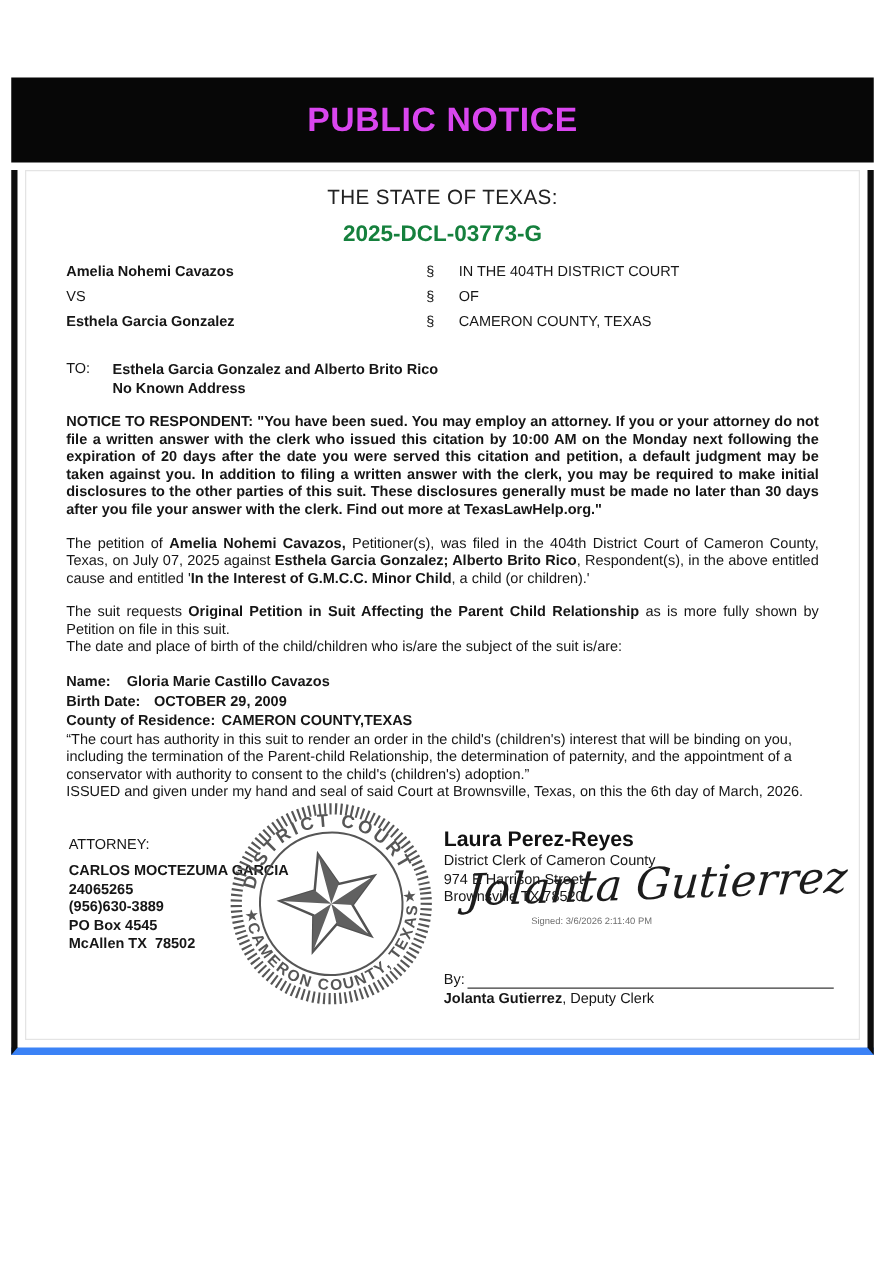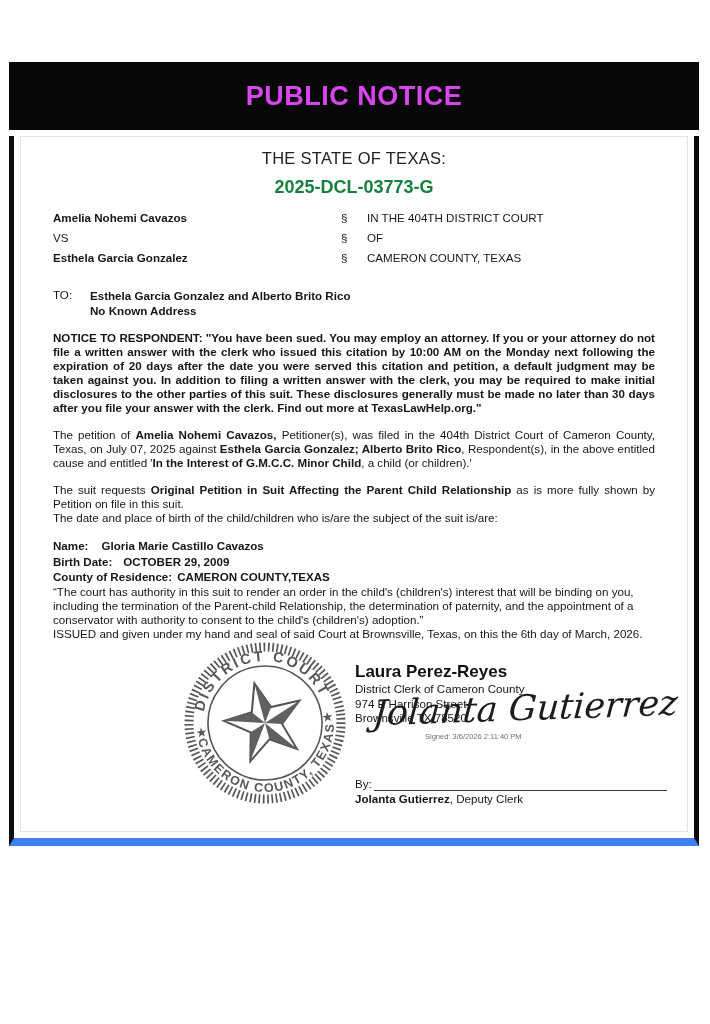--- a/index.html
+++ b/index.html
@@ -10,21 +10,21 @@
   }
   .notice-wrap{position:absolute;left:9px;top:62px;width:690px;}
   .banner{
     background:#070707;height:68px;display:flex;align-items:center;justify-content:center;
   }
   .banner-title{
     color:#d946ef;font-size:27px;font-weight:bold;letter-spacing:0.5px;
   }
   .page{
     background:#fff;
-    border-left:5px solid #0d0d0d;border-right:5px solid #0d0d0d;border-bottom:8px solid #3b82f6;
+    border-left:5px solid #0d0d0d;border-right:5px solid #0d0d0d;border-bottom:6px solid #3b82f6;
   }
   .page-inner{
     margin:6px;border:1px solid #e4e4e4;padding:10px 32px 6px 32px;height:678px;
     font-size:11.6px;line-height:14px;
   }
   .state-title{
     text-align:center;font-size:16.5px;letter-spacing:0.3px;margin-top:4px;color:#222;
   }
   .case-number{
     text-align:center;font-size:18px;font-weight:bold;margin-top:15px;color:#15803d;
@@ -116,20 +116,28 @@
         <div><span>Birth Date:</span><span class="val-birth">OCTOBER 29, 2009</span></div>
         <div><span>County of Residence:</span><span class="val-county">CAMERON COUNTY,TEXAS</span></div>
       </div>
 
       <div class="para-left">“The court has authority in this suit to render an order in the child's (children's) interest that will be binding on you, including the termination of the Parent-child Relationship, the determination of paternity, and the appointment of a conservator with authority to consent to the child's (children's) adoption.”</div>
 
       <div class="para-left">ISSUED and given under my hand and seal of said Court at Brownsville, Texas, on this the 6th day of March, 2026.</div>
 
       <div class="bottom">
 
+        <div class="attorney">
+          <div class="attorney-label">ATTORNEY:</div>
+          <div class="b">CARLOS MOCTEZUMA GARCIA</div>
+          <div class="b">24065265</div>
+          <div class="b">(956)630-3889</div>
+          <div class="b">PO Box 4545</div>
+          <div class="b">McAllen TX  78502</div>
+        </div>
 
         <div class="seal">
           <svg width="168" height="168" viewBox="0 0 168 168">
             <g transform="rotate(-7 84 84)" fill="none" stroke="#4a4a4a">
               <circle cx="84" cy="84" r="76" stroke-width="9" stroke-dasharray="1.7 2.6"></circle>
               <circle cx="84" cy="84" r="57" stroke-width="1.6"></circle>
               <path id="sealTopArc" d="M 22,84 A 62,62 0 0 1 146,84" stroke="none"></path>
               <path id="sealBotArc" d="M 15,84 A 69,69 0 0 0 153,84" stroke="none"></path>
               <text font-size="14.5" font-weight="bold" letter-spacing="2.5" fill="#4a4a4a" stroke="none" font-family="Liberation Sans, sans-serif">
                 <textPath href="#sealTopArc" startOffset="50%" text-anchor="middle">DISTRICT COURT</textPath>

